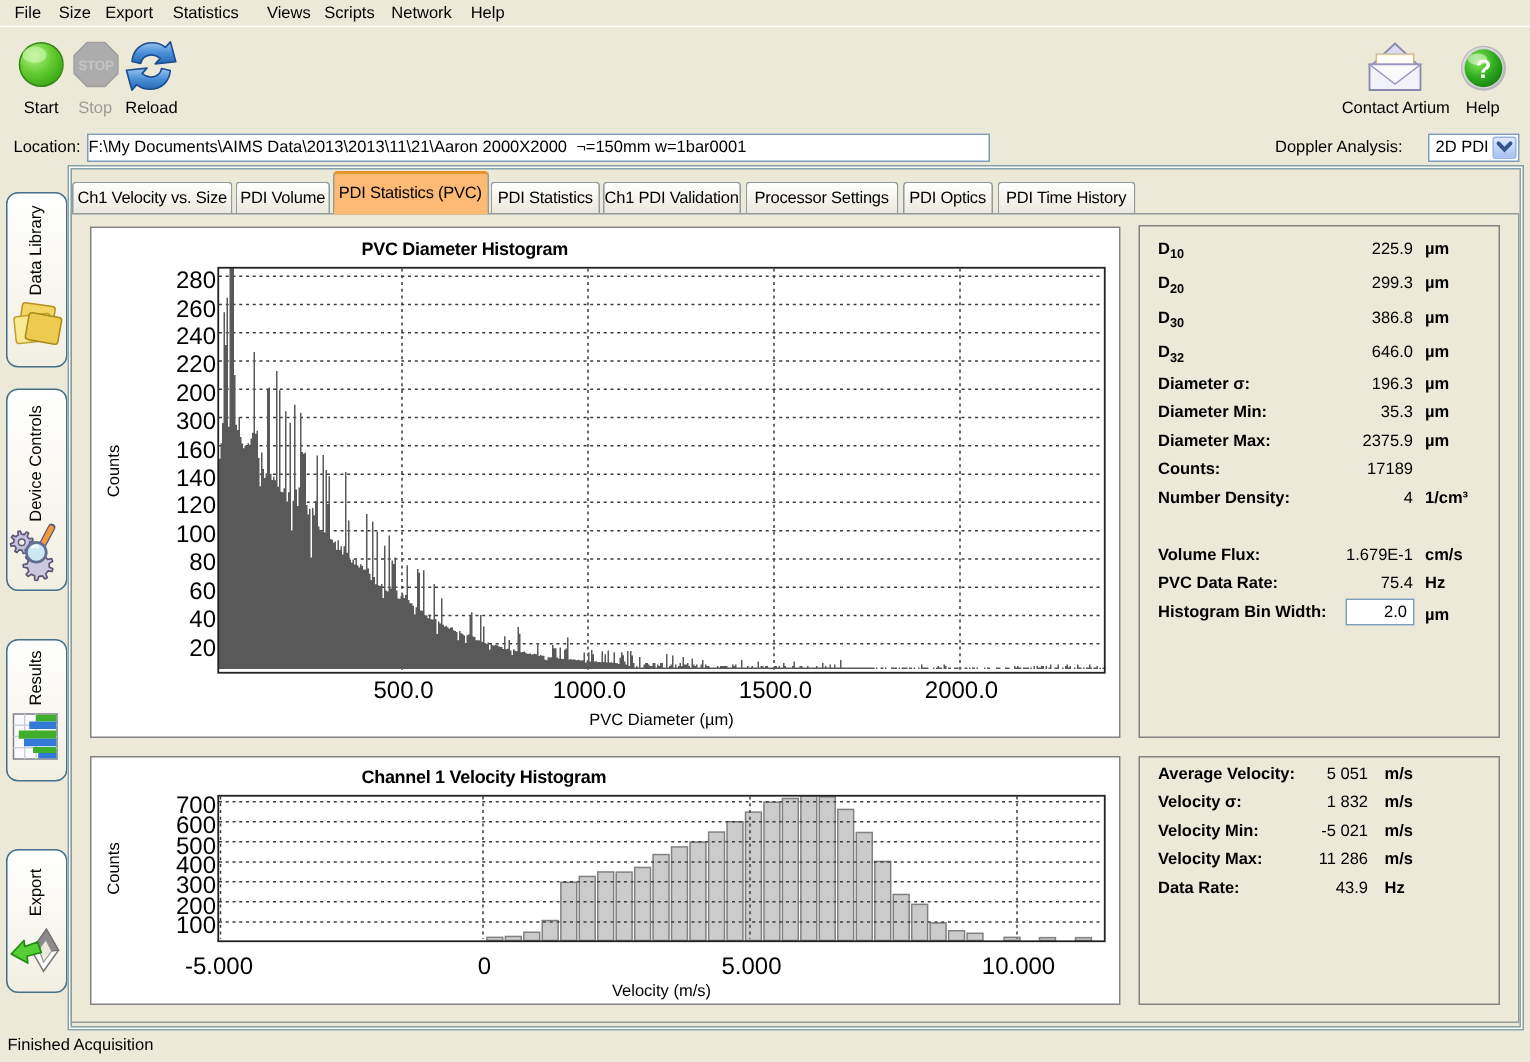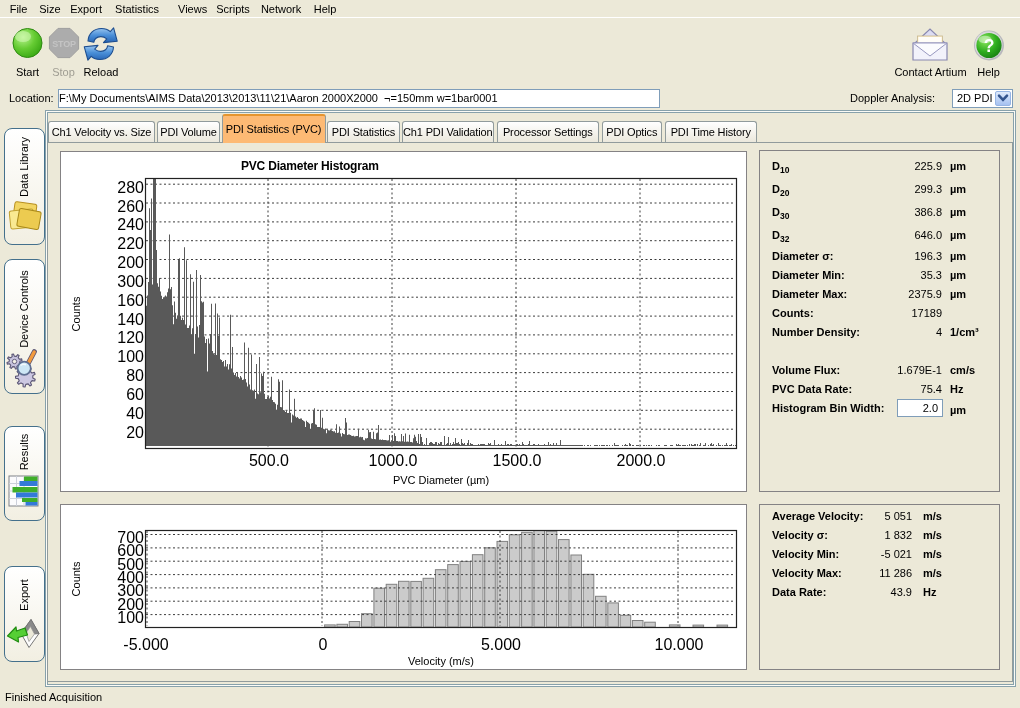--- a/index.html
+++ b/index.html
@@ -274,20 +274,21 @@
       <span class="sunit">Hz</span>
     </div>
 <div class="srow" style="top:251px">
       <span class="slab">Histogram Bin Width:</span>
       <span class="sunit" style="top:2px">µm</span>
       <span class="sinput">2.0</span>
     </div>
 </div>
 
 <div class="cpanel" style="left:60px;top:504px;width:687px;height:166px">
+ <div class="ctitle" style="left:180px;top:6px">Channel 1 Velocity Histogram</div>
  <svg width="687" height="166" viewBox="0 0 687 166">
   <g transform="translate(-60,-504)" fill="#cbcbcb" stroke="#818181" stroke-width="1">
 <rect x="324.6" y="624.9" width="10.6" height="2.1"></rect>
 <rect x="336.9" y="624.3" width="10.6" height="2.7"></rect>
 <rect x="349.2" y="621.5" width="10.6" height="5.5"></rect>
 <rect x="361.5" y="613.7" width="10.6" height="13.3"></rect>
 <rect x="373.9" y="588.2" width="10.6" height="38.8"></rect>
 <rect x="386.2" y="584.3" width="10.6" height="42.7"></rect>
 <rect x="398.5" y="581.3" width="10.6" height="45.7"></rect>
 <rect x="410.8" y="581.4" width="10.6" height="45.6"></rect>

